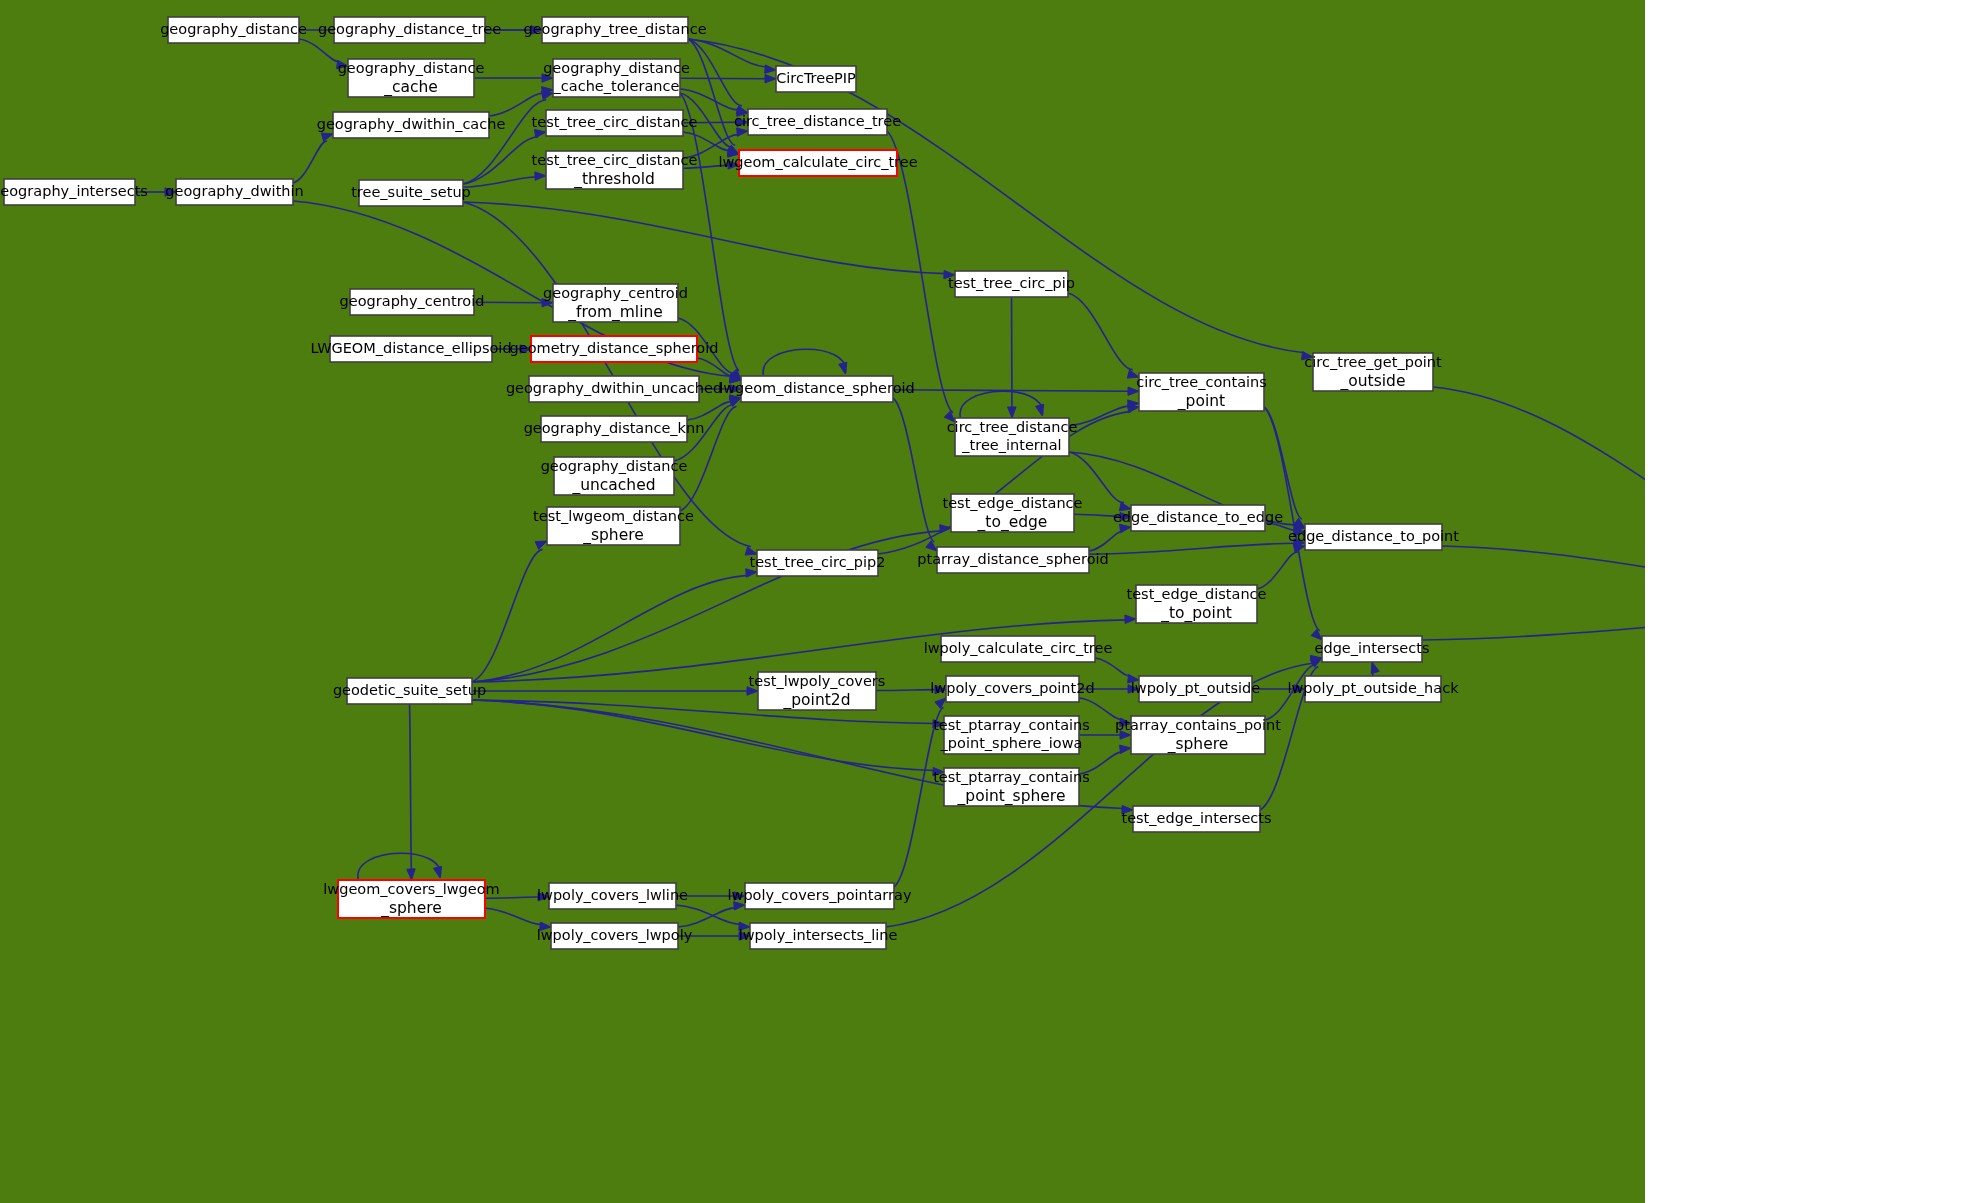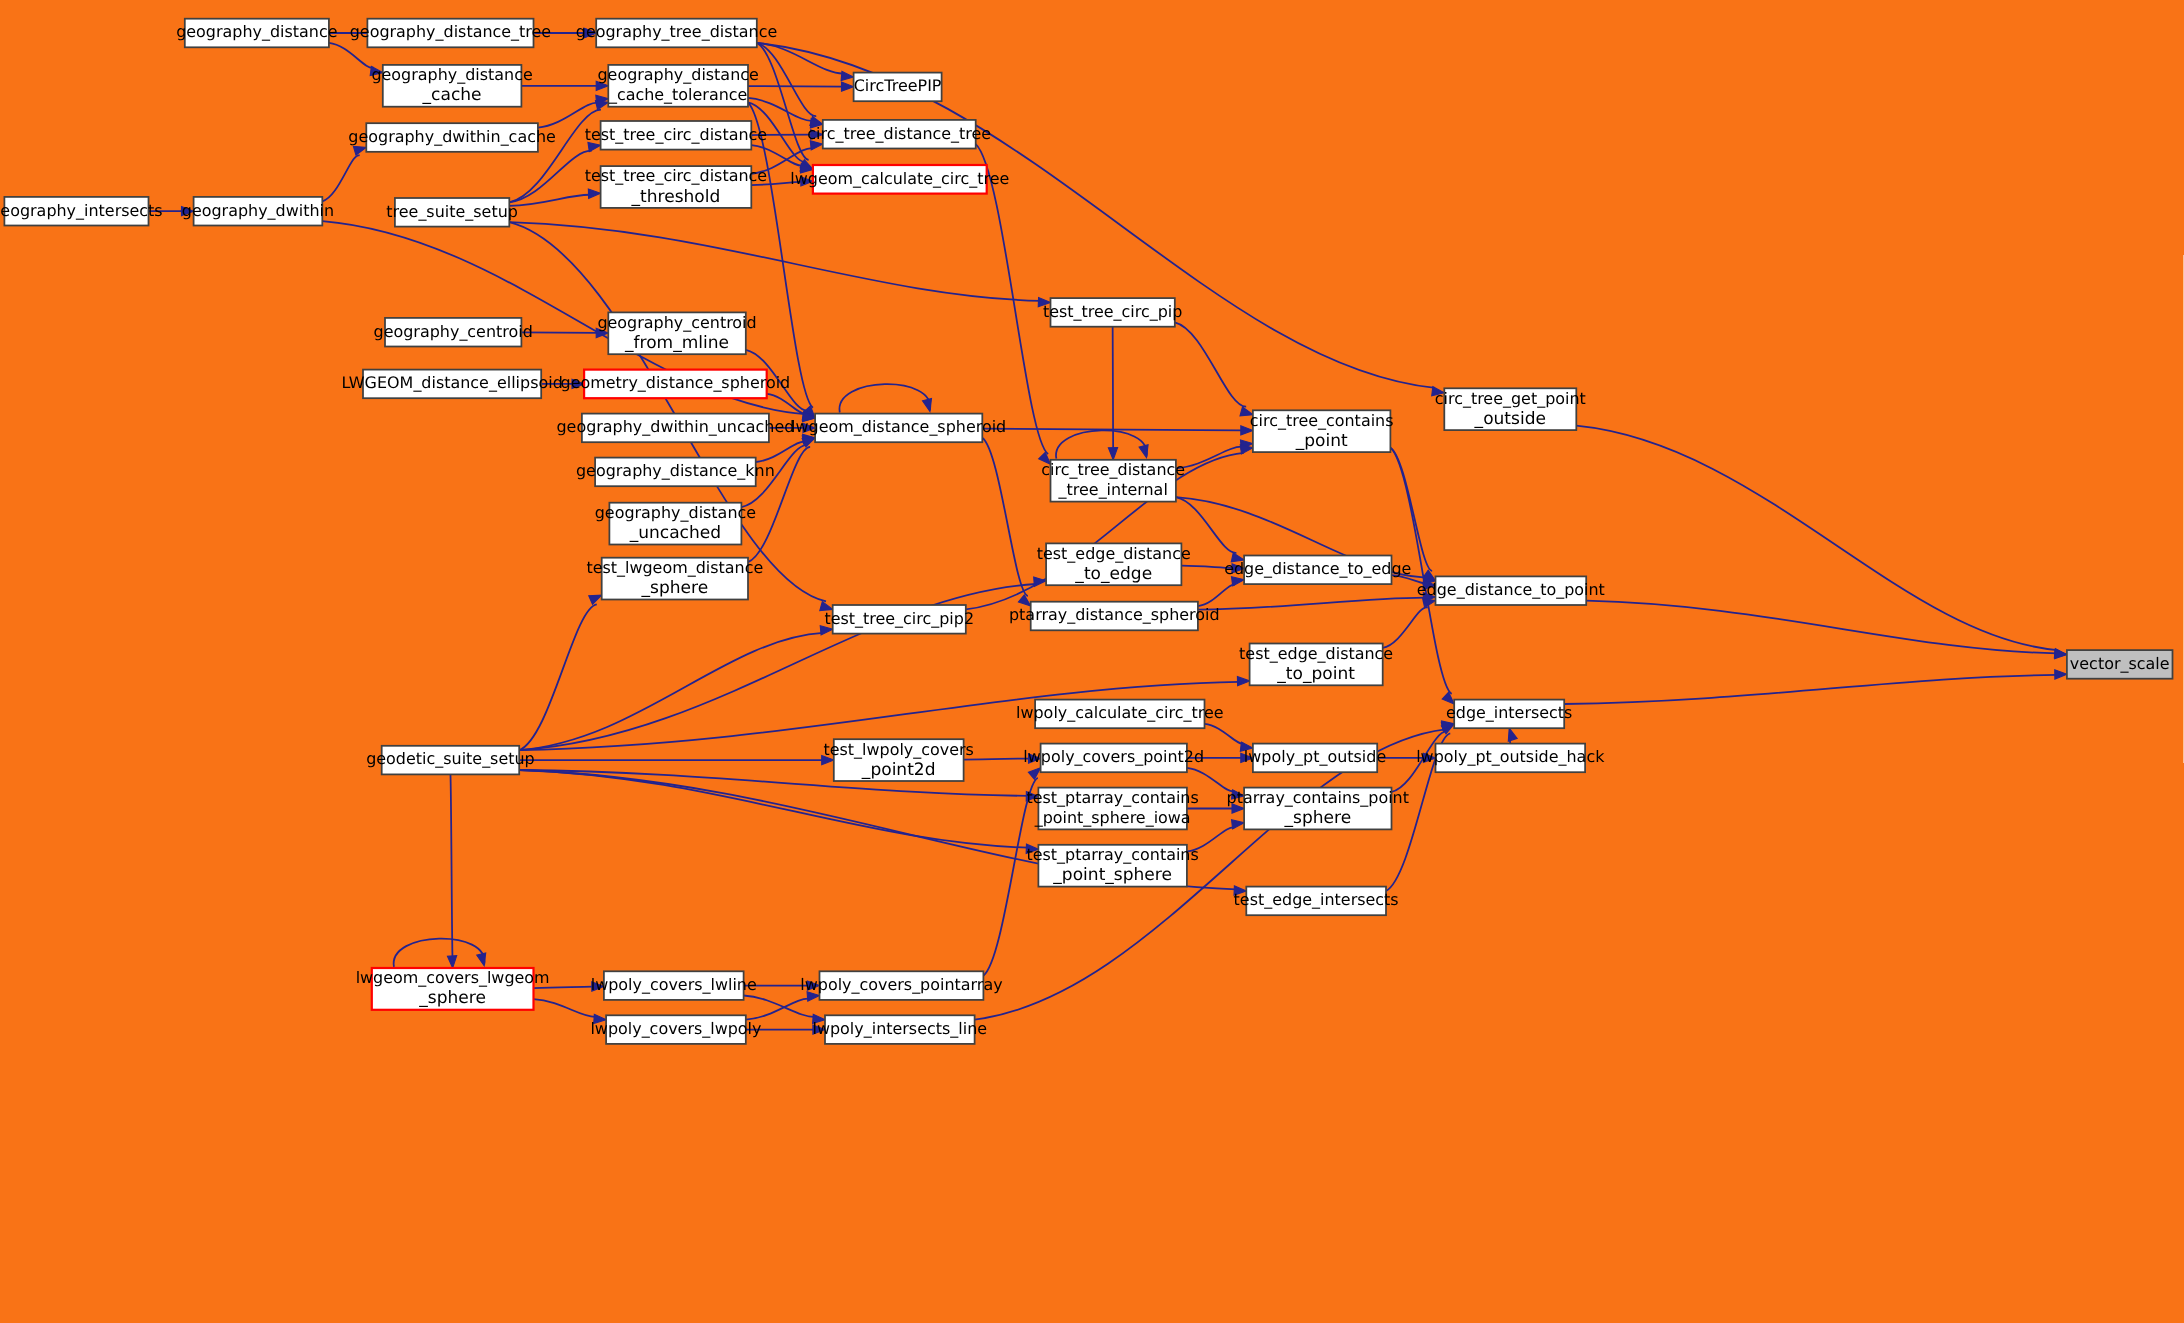--- a/index.html
+++ b/index.html
@@ -2,23 +2,23 @@
 <html><head>
 <meta charset="utf-8">
 <style>
   html, body {
     margin: 0;
     padding: 0;
     background: #ffffff;
   }
   #graph-root {
     position: relative;
-    width: 1985px;
+    width: 1645px;
     height: 1203px;
-    background: #f97316;
+    background: #4d7c0f;
     font-family: "DejaVu Sans", "Liberation Sans", sans-serif;
     overflow: hidden;
   }
   svg.graph-canvas {
     position: absolute;
     top: 0;
     left: 0;
     width: 1985px;
     height: 1203px;
   }

